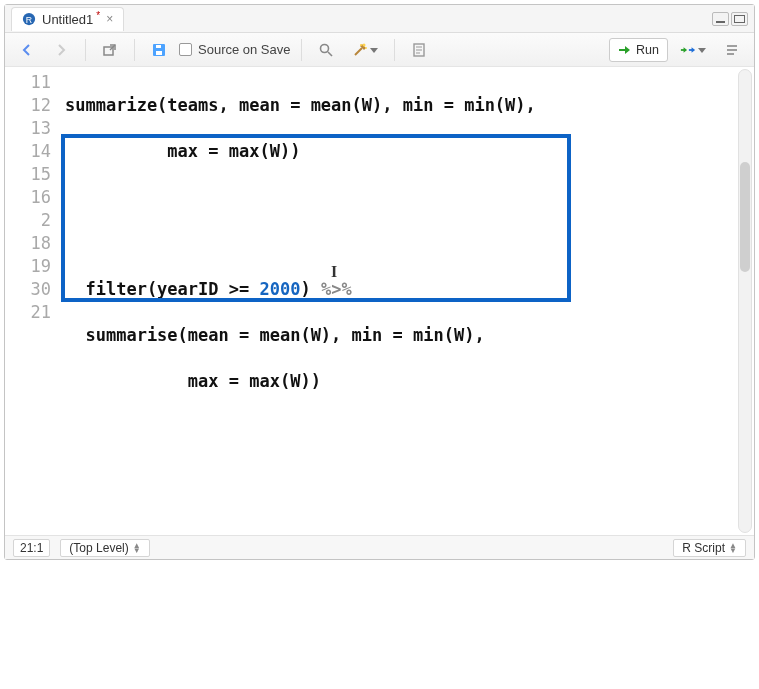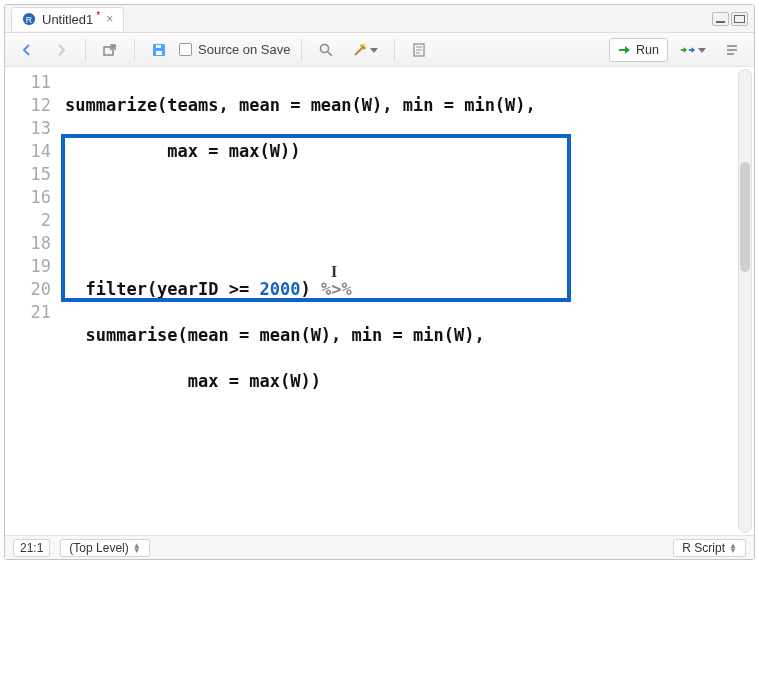--- a/index.html
+++ b/index.html
@@ -142,21 +142,21 @@
     <div class="gutter">
       <div>11</div>
         <div>12</div>
         <div>13</div>
       <div>14</div>
         <div>15</div>
         <div>16</div>
       <div>2</div>
         <div>18</div>
         <div>19</div>
-      <div>20</div>
+      <div>30</div>
         <div>21</div>
     </div>
     <div class="codecol">
 <div><span>summarize(teams, mean = mean(W), min = min(W),</span></div>
 <div><span>          max = max(W))</span></div>
 <div><span></span>&nbsp;</div>
 <div><span></span>&nbsp;</div>
 <div><span>  filter(yearID &gt;= </span><span class="num">2000</span><span>) </span><span class="op">%&gt;%</span></div>
 <div><span>  summarise(mean = mean(W), min = min(W),</span></div>
 <div><span>            max = max(W))</span></div>

